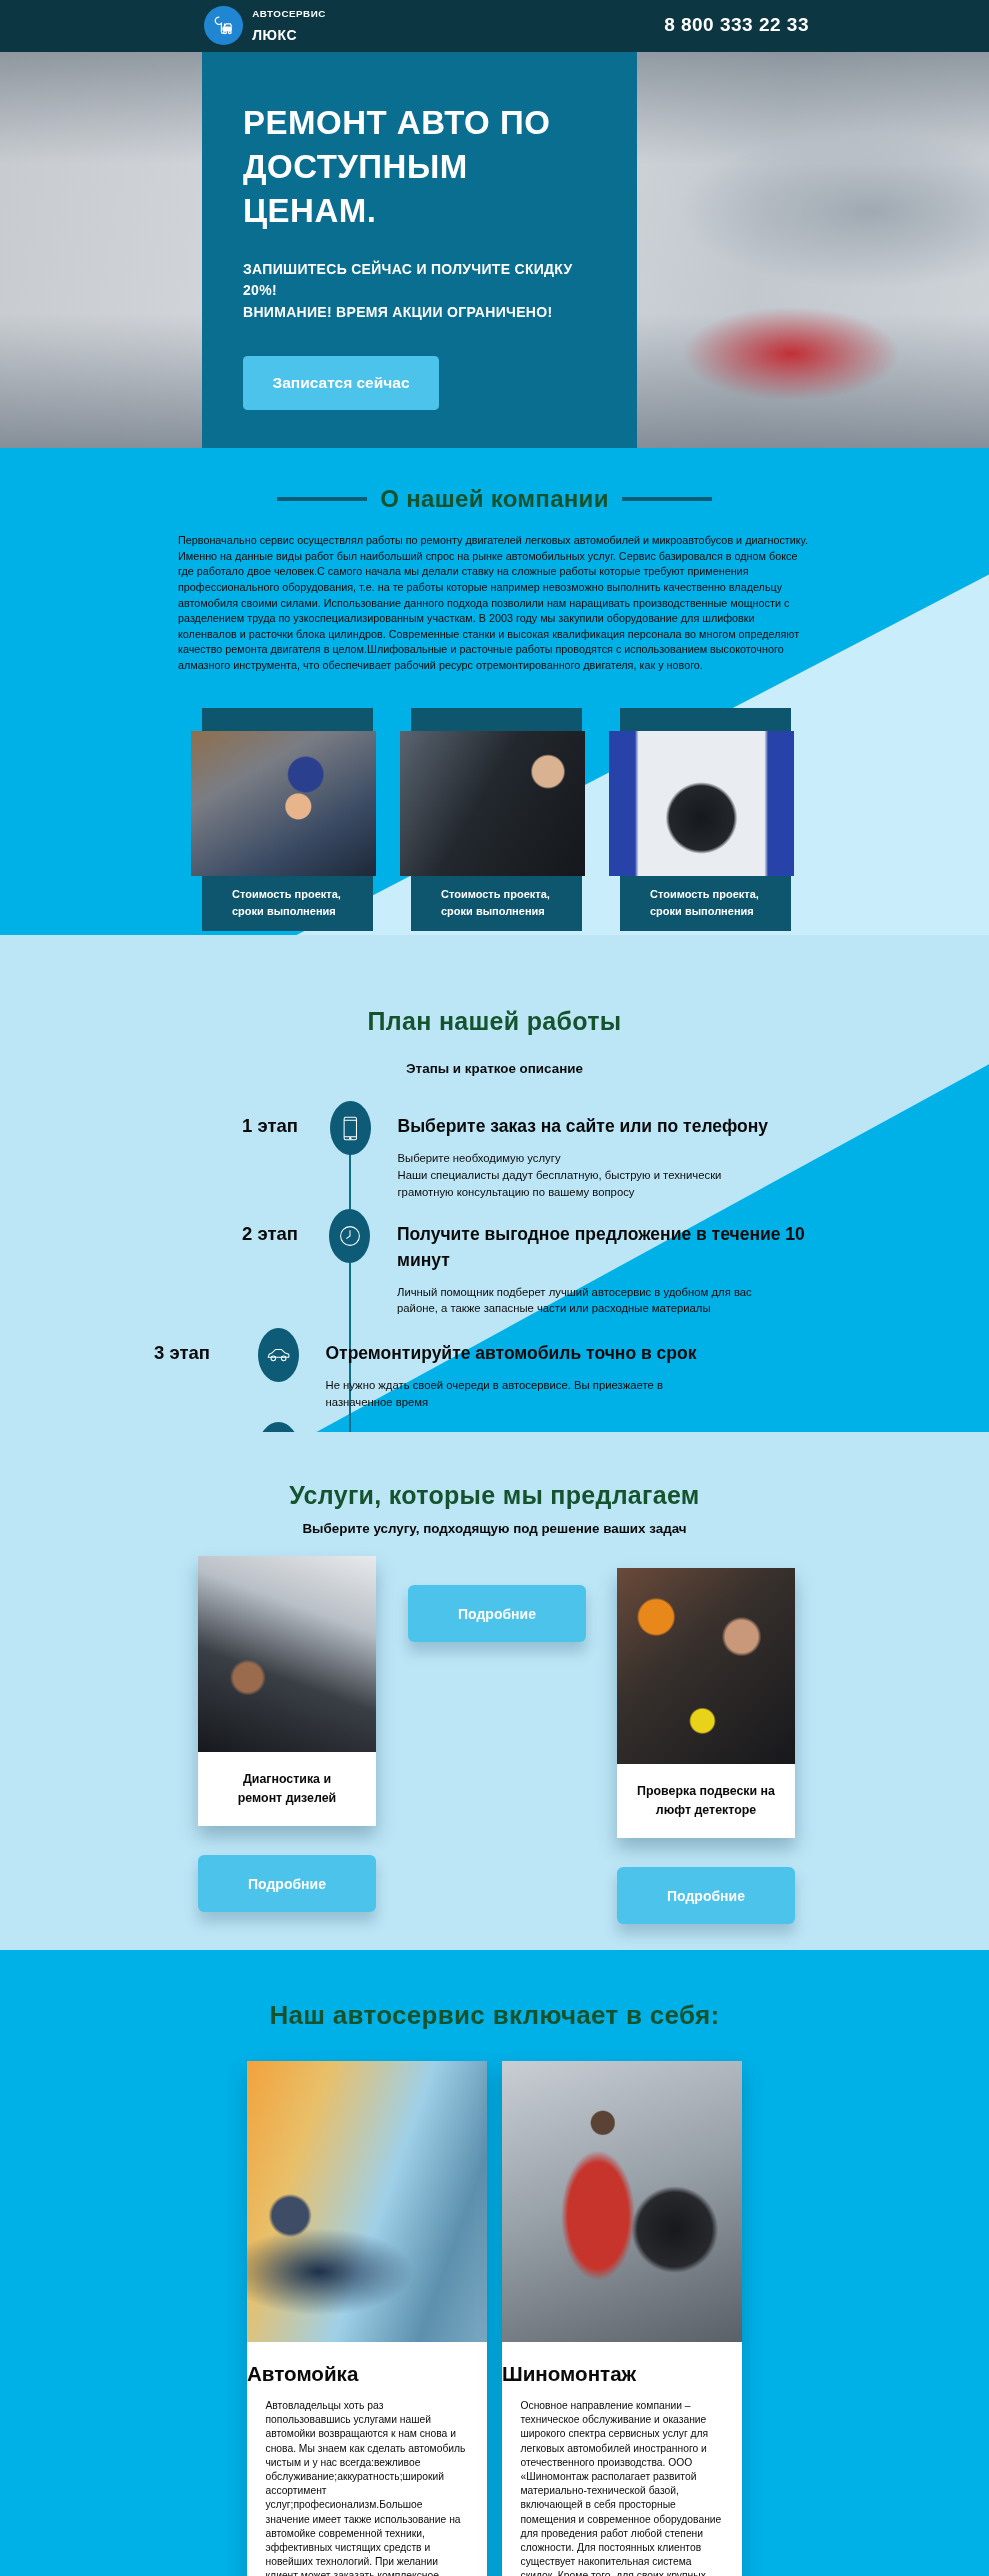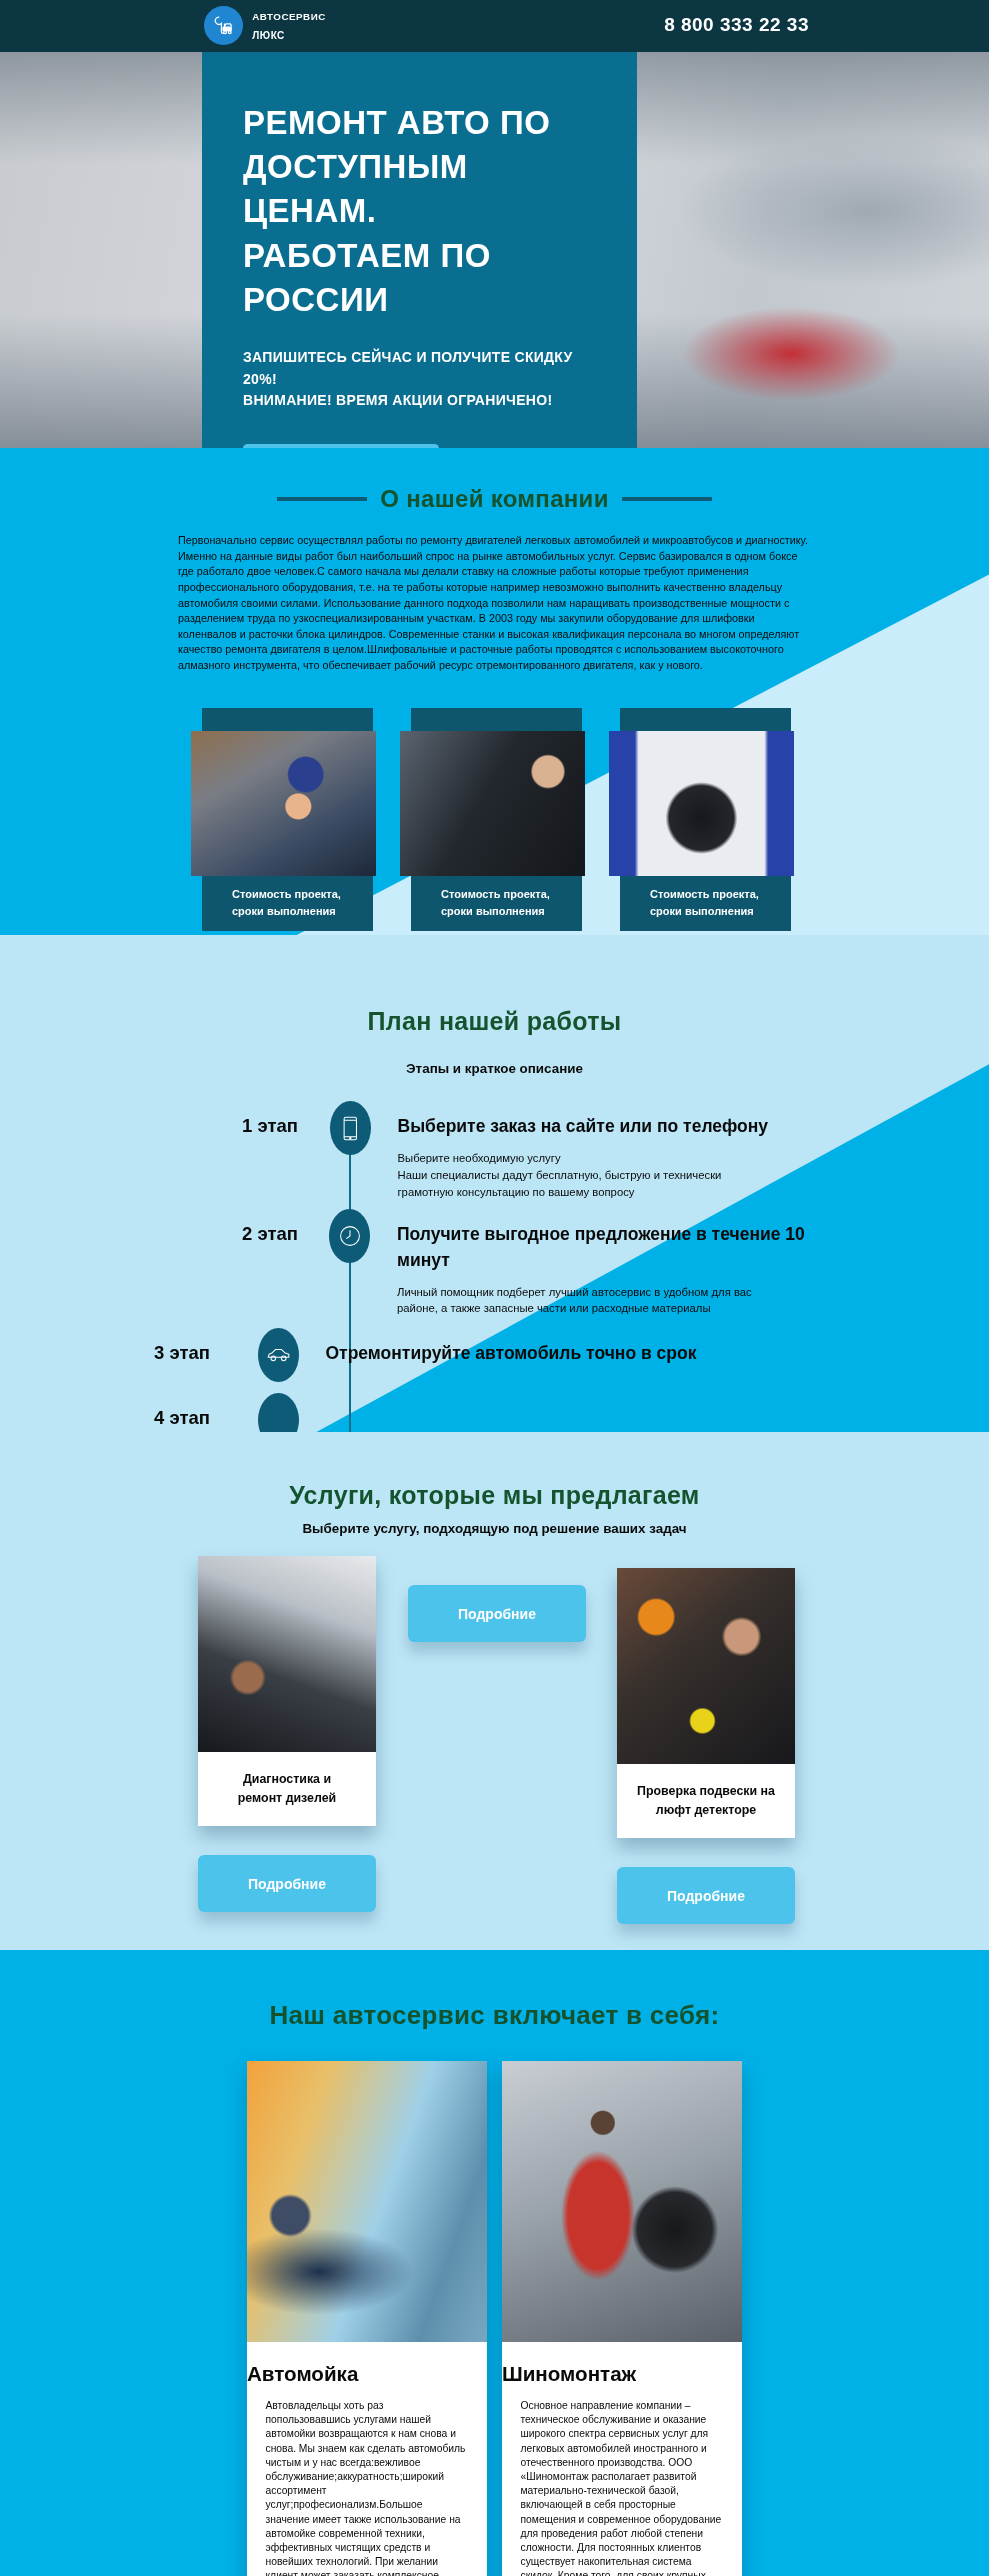--- a/index.html
+++ b/index.html
@@ -18,21 +18,21 @@
   #page{position:relative;width:989px;height:3952px;overflow:hidden;background:#fff;}
   .sec{position:absolute;left:0;width:989px;overflow:hidden;}
   .pre{white-space:pre-line;}
 
   
   #topbar{top:0;height:52px;background:var(--dark);z-index:30;}
   .logo-wrap{position:absolute;left:204px;top:6.2px;display:flex;align-items:center;gap:9.3px;}
   .logo-circle{width:39px;height:39px;border-radius:50%;background:#2186d2;display:flex;align-items:center;justify-content:center;}
   .brand{color:#fff;font-weight:bold;letter-spacing:0.5px;}
   .brand .l1{font-size:9.8px;}
-  .brand .l2{font-size:10px;margin-top:8px;}
+  .brand .l2{font-size:14px;margin-top:8px;}
   .phone{position:absolute;right:180px;top:14.4px;color:#fff;font-size:19px;font-weight:bold;letter-spacing:0.5px;}
 
   
   #hero{top:52px;height:397px;
     background:
       radial-gradient(ellipse 155px 67px at 80% 76%, rgba(196,32,40,.9), rgba(196,32,40,0) 70%),
       radial-gradient(ellipse 258px 103px at 88% 40%, rgba(150,160,170,.8), rgba(150,160,170,0) 75%),
       linear-gradient(rgba(96,108,118,.55), rgba(96,108,118,0) 28%),
       linear-gradient(rgba(120,130,140,0) 66%, rgba(110,120,132,.75)),
       linear-gradient(100deg,#c7cbd0 0%,#d9dde1 45%,#c2c8ce 75%,#cfd4d9 100%);
@@ -140,21 +140,20 @@
       </div>
     </div>
     <div class="phone">8 800 333 22 33</div>
   </div>
 
   <div class="sec" id="hero">
     <div class="hero-box">
       <div class="hero-title">
         <div>РЕМОНТ АВТО ПО</div>
         <div>ДОСТУПНЫМ ЦЕНАМ.</div>
-        <div>РАБОТАЕМ ПО РОССИИ</div>
       </div>
       <div class="hero-sub pre">ЗАПИШИТЕСЬ СЕЙЧАС И ПОЛУЧИТЕ СКИДКУ 20%!
 ВНИМАНИЕ! ВРЕМЯ АКЦИИ ОГРАНИЧЕНО!</div>
       <div class="hero-btn">Записатся сейчас</div>
     </div>
   </div>
 
   <div class="sec" id="about">
     <div class="wedge"></div>
     <div class="sec-heading-row" style="top:37px;">
@@ -227,20 +226,22 @@
         <div class="stage-icon" style="position:relative;">
           <svg width="25" height="15.5" viewBox="0 0 48 30" fill="none" stroke="#fff" stroke-width="2">
             <path d="M4 20 h40 v-6 l-8 -3 -6 -6 H18 l-6 6 -6 3 z" stroke-linejoin="round"></path>
             <circle cx="14" cy="22" r="4.5"></circle>
               <circle cx="34" cy="22" r="4.5"></circle>
           </svg>
         </div>
         <div class="stage-label" style="position:absolute;left:-88px;">3 этап</div>
         <div class="stage-body">
           <div class="stage-title pre">Отремонтируйте автомобиль точно в срок</div>
+          <div class="stage-desc pre">Не нужно ждать своей очереди в автосервисе. Вы приезжаете в
+назначенное время</div>
         </div>
       </div>
       <div class="stage s4">
         <div class="stage-icon" style="position:relative;">
           
         </div>
         <div class="stage-label" style="position:absolute;left:-88px;">4 этап</div>
         <div class="stage-body">
           
         </div>

